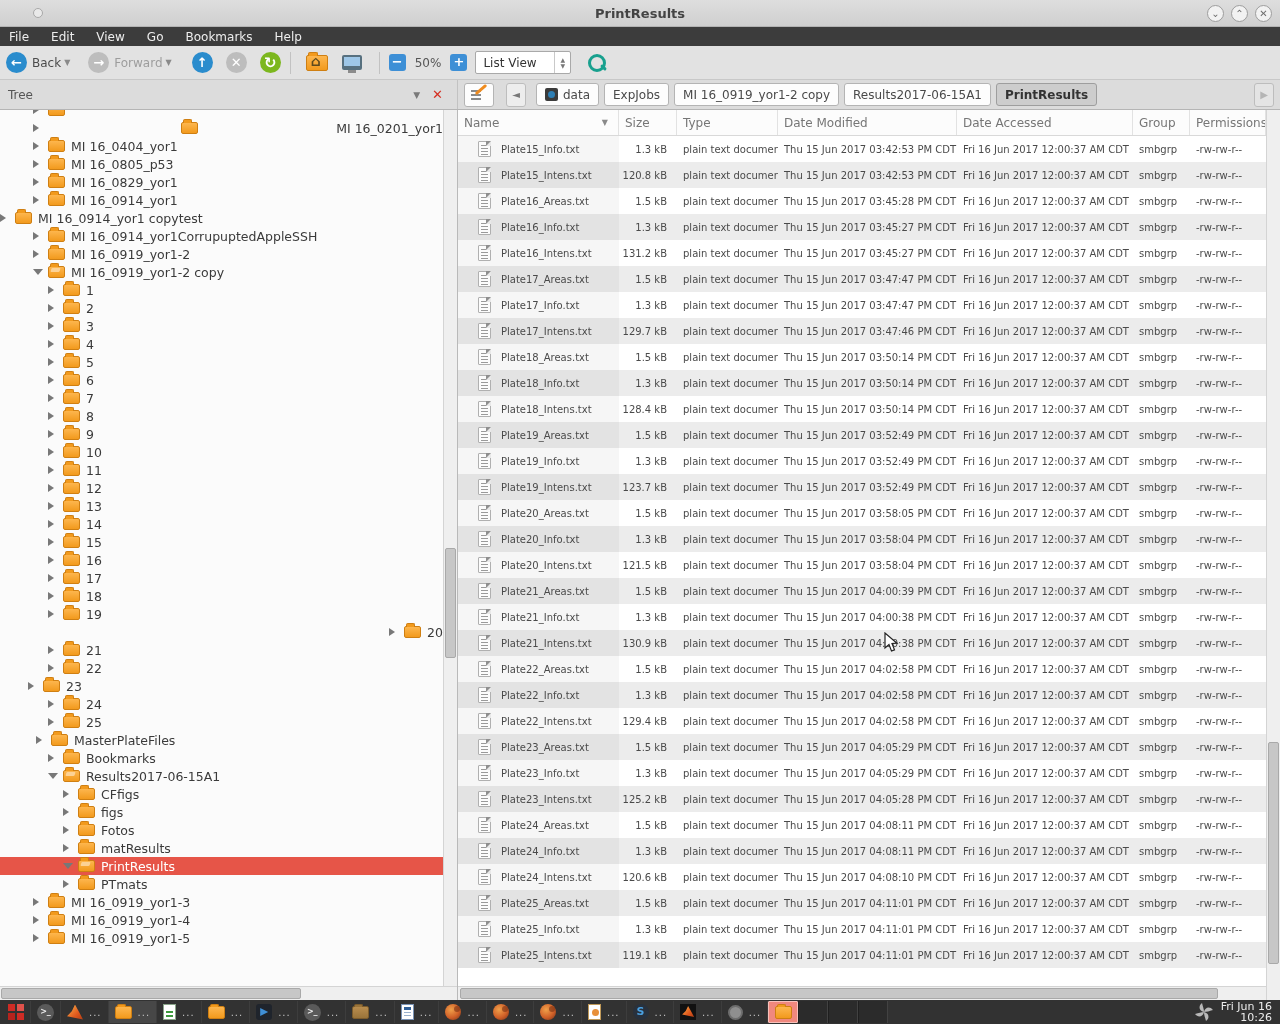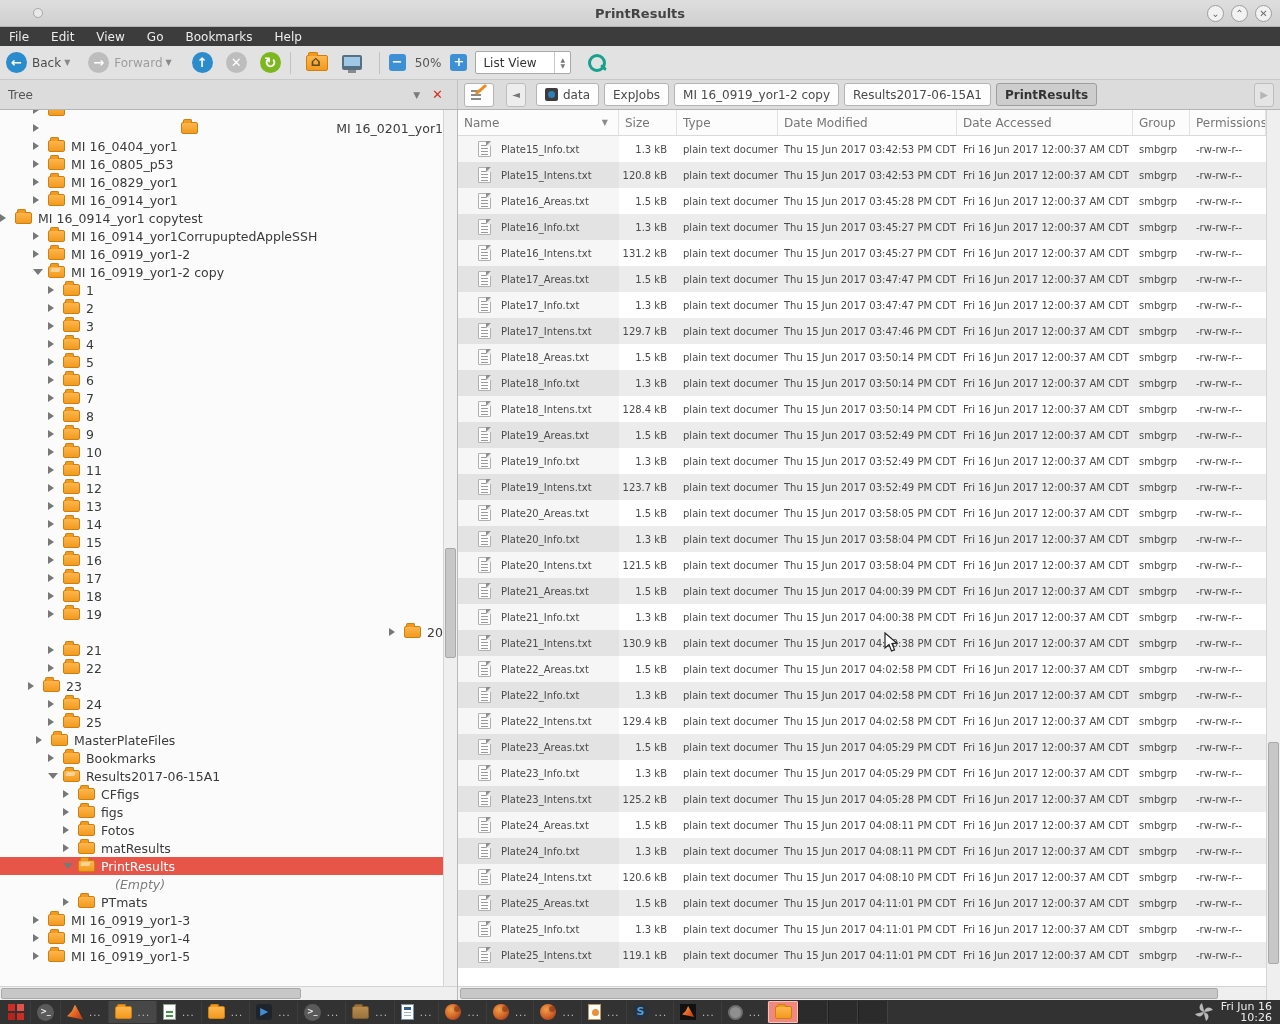--- a/index.html
+++ b/index.html
@@ -518,23 +518,20 @@
                 <div class="folder"></div>
                 <span>matResults</span>
               </div>
               <div class="tree-row sel" style="padding-left: 63px;">
                 <div class="arrow exp">
                   <i></i>
                 </div>
                 <div class="folder open"></div>
                 <span>PrintResults</span>
               </div>
-              <div class="tree-row empty-row" style="padding-left: 115px;">
-                <span>(Empty)</span>
-              </div>
               <div class="tree-row" style="padding-left: 63px;">
                 <div class="arrow">
                   <i></i>
                 </div>
                 <div class="folder"></div>
                 <span>PTmats</span>
               </div>
               <div class="tree-row" style="padding-left: 33px;">
                 <div class="arrow">
                   <i></i>

